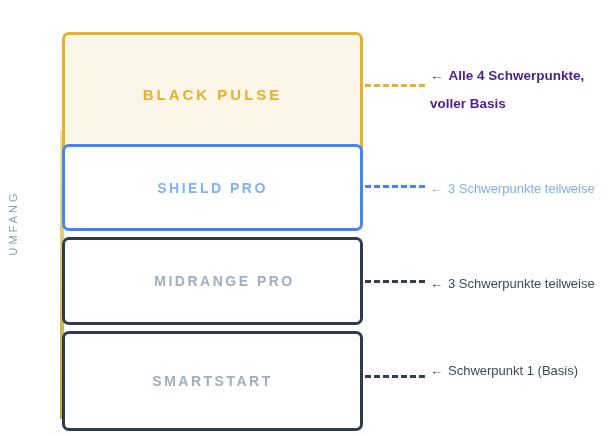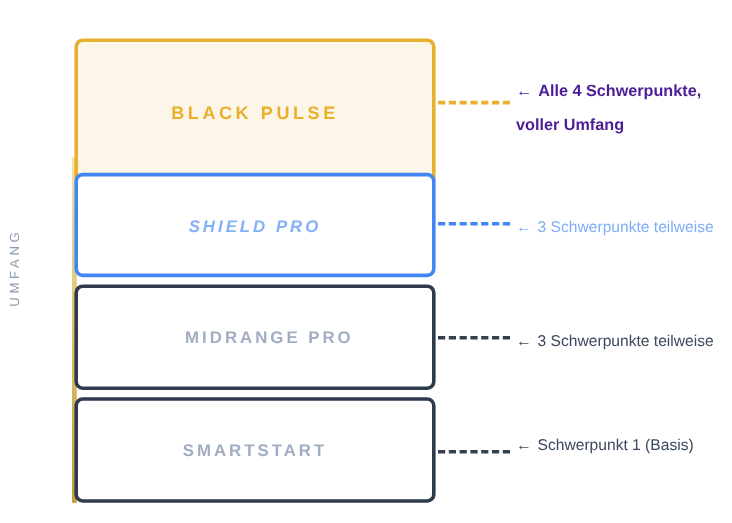--- a/index.html
+++ b/index.html
@@ -43,21 +43,21 @@
     border: 3px solid;
     border-radius: 7px;
     display: flex;
     align-items: center;
     justify-content: center;
     z-index: 1;
   }
   .tier-box-1 { top: 32px;  height: 124px; }
   .tier-box-2 { top: 144px; height: 87px; }
   .tier-box-3 { top: 237px; height: 88px; }
-  .tier-box-4 { top: 331px; height: 88px; }
+  .tier-box-4 { top: 331px; height: 100px; }
   .tier-label {
     font-weight: bold;
     letter-spacing: 2.5px;
     font-size: 14px;
     white-space: nowrap;
   }
   .tier-box-1 .tier-label { font-size: 15px; letter-spacing: 3px; }
   .connector {
     position: absolute;
     left: 365px;
@@ -98,25 +98,25 @@
   <div class="spine" style="background-image: linear-gradient(rgb(246, 227, 166), rgb(194, 160, 56));"></div>
 
   <div class="tier-box tier-box-1" style="border-color: rgb(231, 176, 47); background-color: rgb(251, 246, 232);">
     <span class="tier-label" style="color: rgb(234, 175, 43);">BLACK PULSE</span>
   </div>
   <div class="connector connector-1" style="border-color: rgb(231, 176, 47);"></div>
   <div class="annotation annotation-1" style="color: #4c1d95;">
     <div class="ann-line">
       <span class="arrow">←</span><span>Alle 4 Schwerpunkte,</span>
     </div>
-    <div class="ann-line">voller Umfang</div>
+    <div class="ann-line">voller Basis</div>
   </div>
 
   <div class="tier-box tier-box-2" style="border-color: rgb(66, 133, 244); background-color: rgb(255, 255, 255);">
-    <span class="tier-label" style="color: rgb(130, 177, 248); font-style: italic;">SHIELD PRO</span>
+    <span class="tier-label" style="color: rgb(130, 177, 248);">SHIELD PRO</span>
   </div>
   <div class="connector connector-2" style="border-color: rgb(66, 133, 244);"></div>
   <div class="annotation annotation-2" style="color: rgb(127, 174, 247);">
     <div class="ann-line">
       <span class="arrow">←</span><span>3 Schwerpunkte teilweise</span>
     </div>
   </div>
 
   <div class="tier-box tier-box-3" style="border-color: rgb(46, 59, 79); background-color: rgb(255, 255, 255); padding-left: 24px;">
     <span class="tier-label" style="color: rgb(160, 173, 194);">MIDRANGE PRO</span>

